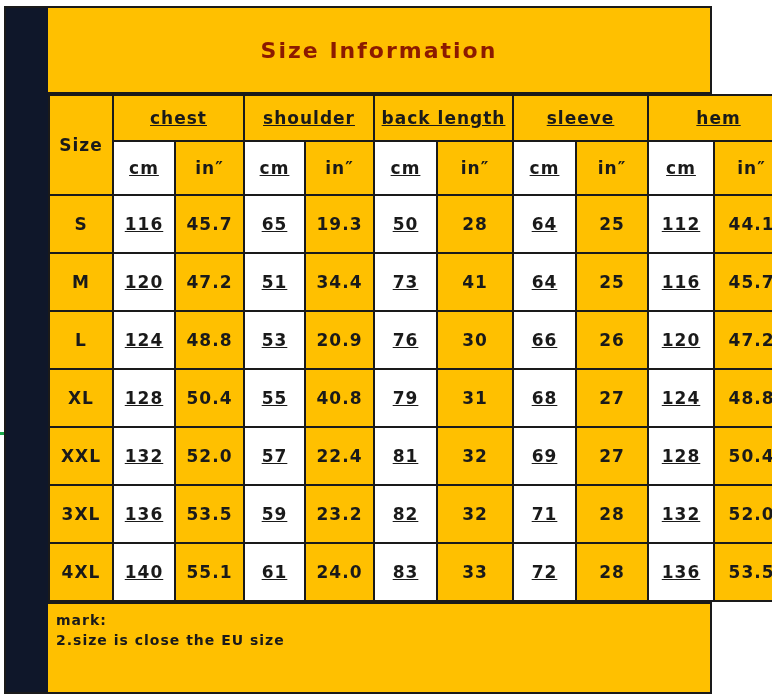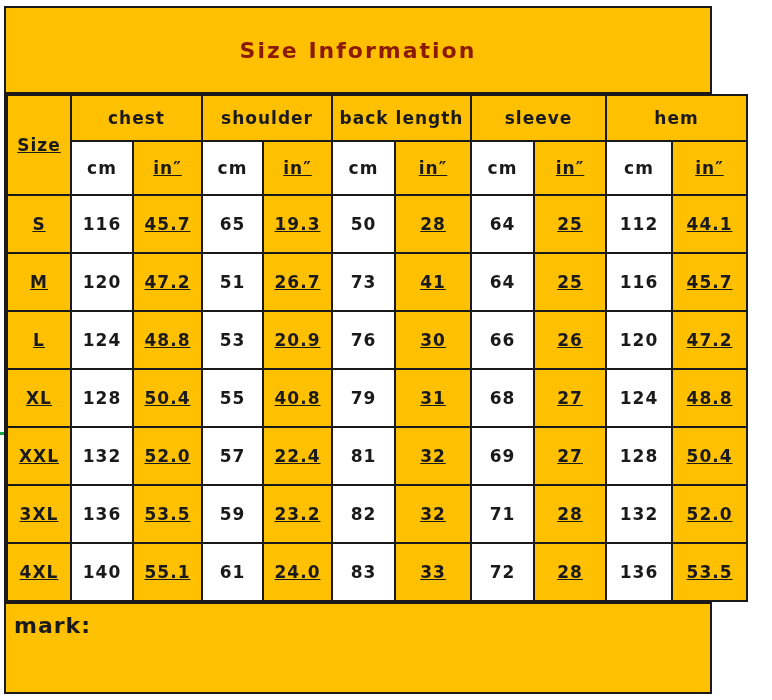--- a/index.html
+++ b/index.html
@@ -24,20 +24,21 @@
     position: absolute;
     left: 4px;
     top: 6px;
     width: 708px;
     height: 688px;
     box-sizing: border-box;
     border: 2px solid #1a1a1a;
     background: #0f172a;
     display: flex;
     flex-direction: column;
+    padding-left: 42px;
   }
   .title-bar {
     height: 86px;
     flex: 0 0 86px;
     background: #ffc000;
     display: flex;
     align-items: center;
     justify-content: center;
     border-bottom: 2px solid #1a1a1a;
     box-sizing: border-box;
@@ -58,22 +59,22 @@
     border: 2px solid #1a1a1a;
     text-align: center;
     vertical-align: middle;
     font-size: 17px;
     font-weight: bold;
     color: #1a1a1a;
     padding: 0;
     font-family: "DejaVu Sans", sans-serif;
     letter-spacing: 1px;
   }
-  .cell-yellow { background: #ffc000; text-decoration: underline; }
-  .cell-white  { background: #ffffff; }
+  .cell-yellow { background: #ffc000; }
+  .cell-white  { background: #ffffff; text-decoration: underline; }
   .hdr-group {
     height: 44px;
     background: #ffc000;
     font-size: 18px;
   }
   .hdr-unit {
     height: 52px;
     font-size: 17px;
   }
   .size-corner {
@@ -83,21 +84,21 @@
   }
   .data-row td { height: 56px; }
   .note {
     flex: 1 1 auto;
     background: #ffc000;
     border-top: 2px solid #1a1a1a;
     box-sizing: border-box;
     padding: 6px 8px 4px 8px;
   }
   .note-line {
-    font-size: 22px;
+    font-size: 14px;
     font-weight: bold;
     color: #1a1a1a;
     line-height: 1.45;
     letter-spacing: 1px;
     font-family: "DejaVu Sans", sans-serif;
     white-space: pre;
   }
   .edge-left {
     position: absolute;
     left: 0;
@@ -176,21 +177,21 @@
           <td class="cell-yellow">25</td>
           <td class="cell-white">112</td>
           <td class="cell-yellow">44.1</td>
         </tr>
 
         <tr class="data-row">
           <td class="cell-yellow">M</td>
           <td class="cell-white">120</td>
           <td class="cell-yellow">47.2</td>
           <td class="cell-white">51</td>
-          <td class="cell-yellow">26.7</td>
+          <td class="cell-yellow">34.4</td>
           <td class="cell-white">73</td>
           <td class="cell-yellow">41</td>
           <td class="cell-white">64</td>
           <td class="cell-yellow">25</td>
           <td class="cell-white">116</td>
           <td class="cell-yellow">45.7</td>
         </tr>
 
         <tr class="data-row">
           <td class="cell-yellow">L</td>
@@ -259,16 +260,17 @@
           <td class="cell-white">72</td>
           <td class="cell-yellow">28</td>
           <td class="cell-white">136</td>
           <td class="cell-yellow">53.5</td>
         </tr>
       </tbody>
     </table>
 
     <div class="note">
       <div class="note-line">mark:</div>
+      <div class="note-line">2.size is close the EU size</div>
     </div>
 
   </div>
 </div>
 
 </body></html>

